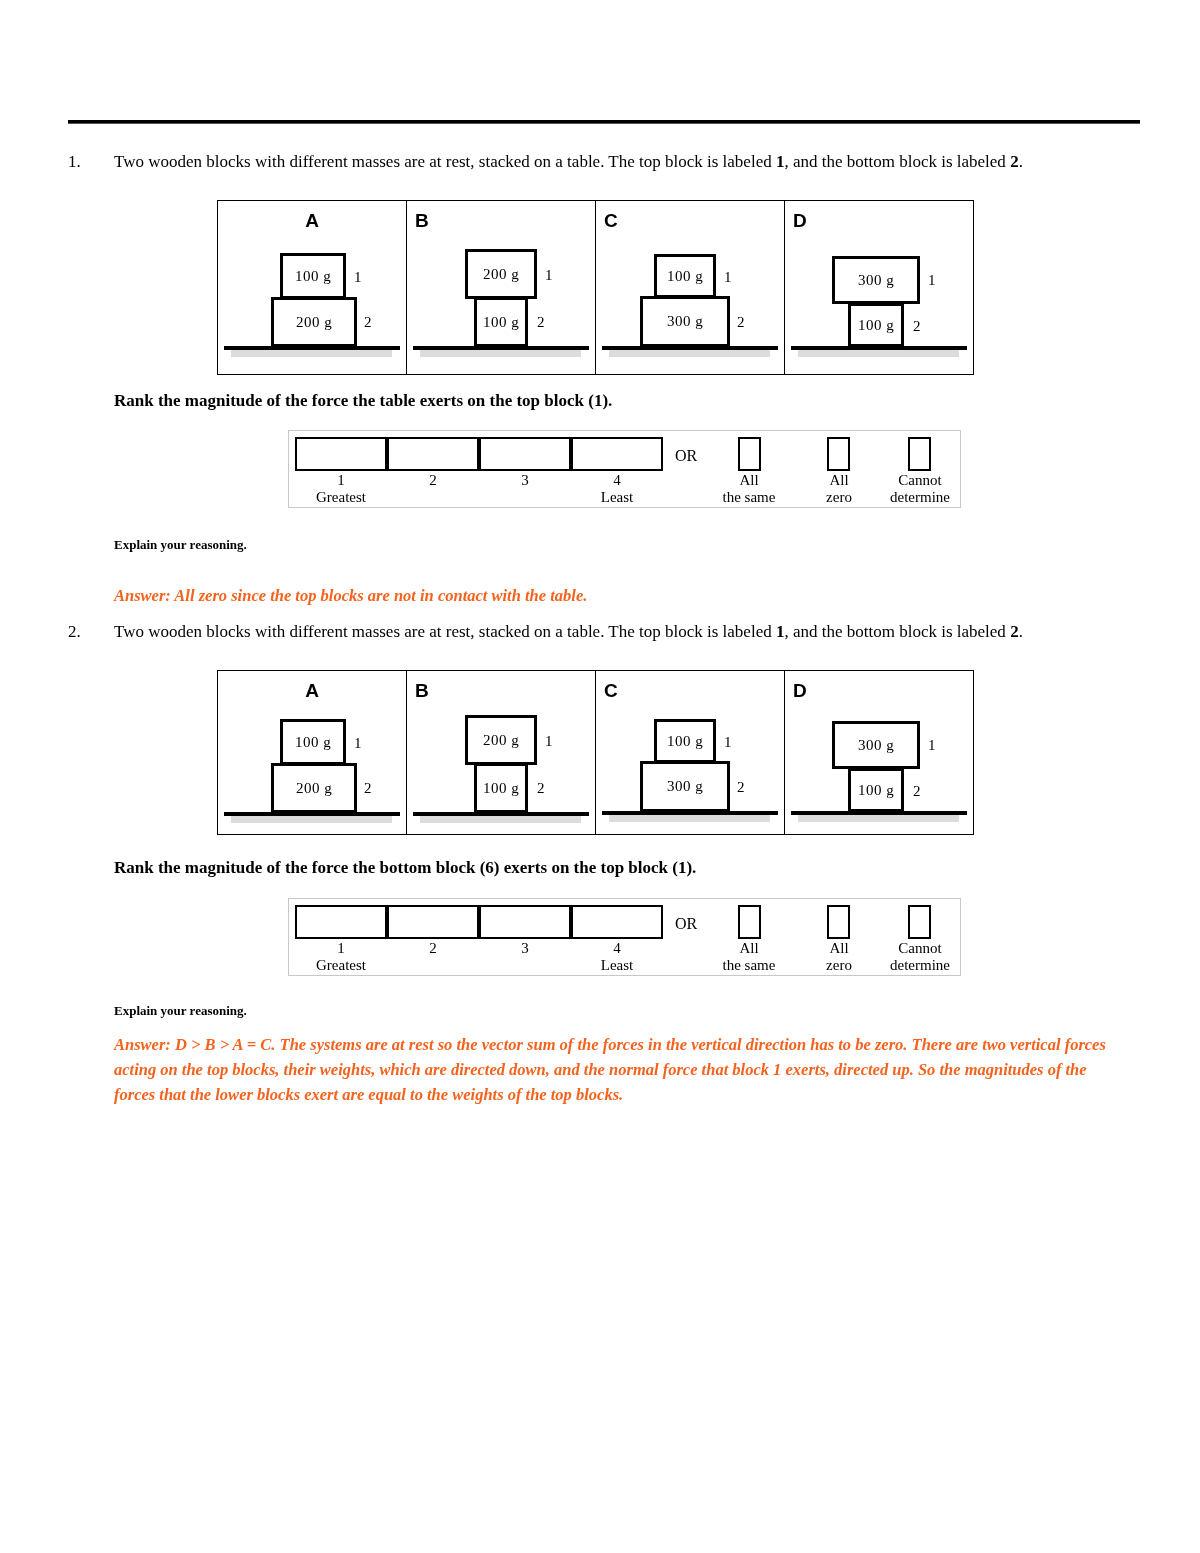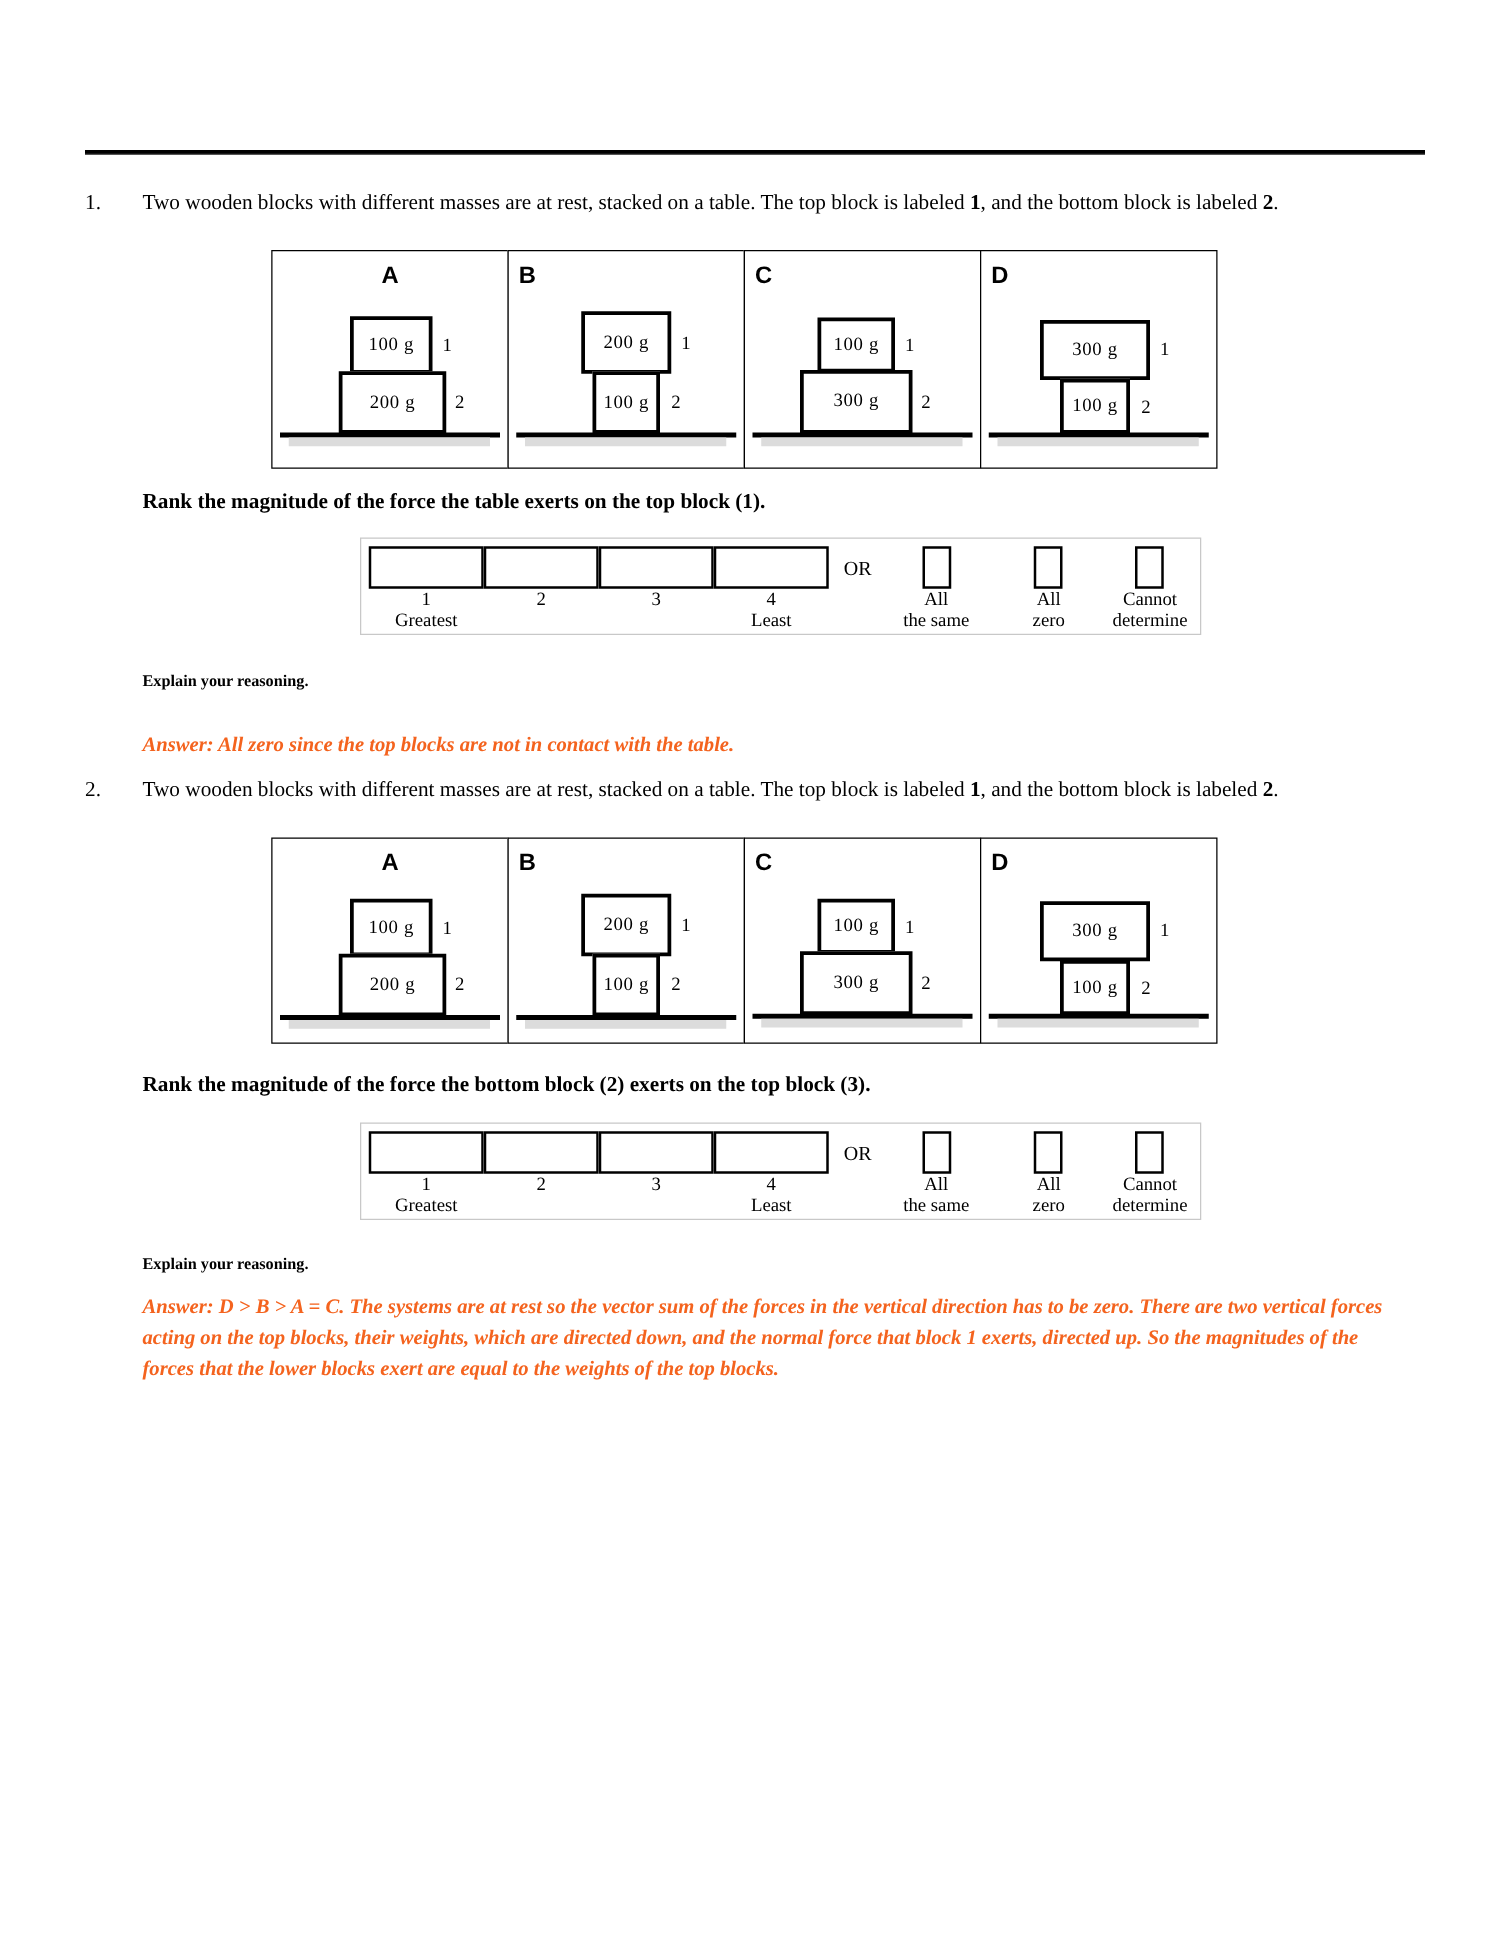--- a/index.html
+++ b/index.html
@@ -266,21 +266,21 @@
         <div class="blk" style="left:47px;top:50px;width:88px;height:48px;">300 g</div>
         <div class="blknum" style="left:143px;top:67px;">1</div>
         <div class="blk" style="left:63px;top:97px;width:56px;height:44px;">100 g</div>
         <div class="blknum" style="left:128px;top:113px;">2</div>
         <div class="tabletop" style="left:6px;right:6px;top:140px;"></div>
         <div class="tableshadow" style="left:13px;right:14px;top:144px;"></div>
       </div>
     </div>
   </div>
 
-  <div class="rank-prompt" style="top:857px;">Rank the magnitude of the force the bottom block (2) exerts on the top block (3).</div>
+  <div class="rank-prompt" style="top:857px;">Rank the magnitude of the force the bottom block (6) exerts on the top block (1).</div>
 
   <div class="rank-widget" style="top:898px;">
     <div class="rw-inner">
       <div class="rank-box" style="left:0px;width:92px;"></div>
       <div class="rank-box" style="left:92px;width:92px;"></div>
       <div class="rank-box" style="left:184px;width:92px;"></div>
       <div class="rank-box" style="left:276px;width:92px;"></div>
 
       <div class="rank-cap" style="left:0px;width:92px;top:35px;">1</div>
       <div class="rank-cap" style="left:-8px;width:108px;top:52px;">Greatest</div>

